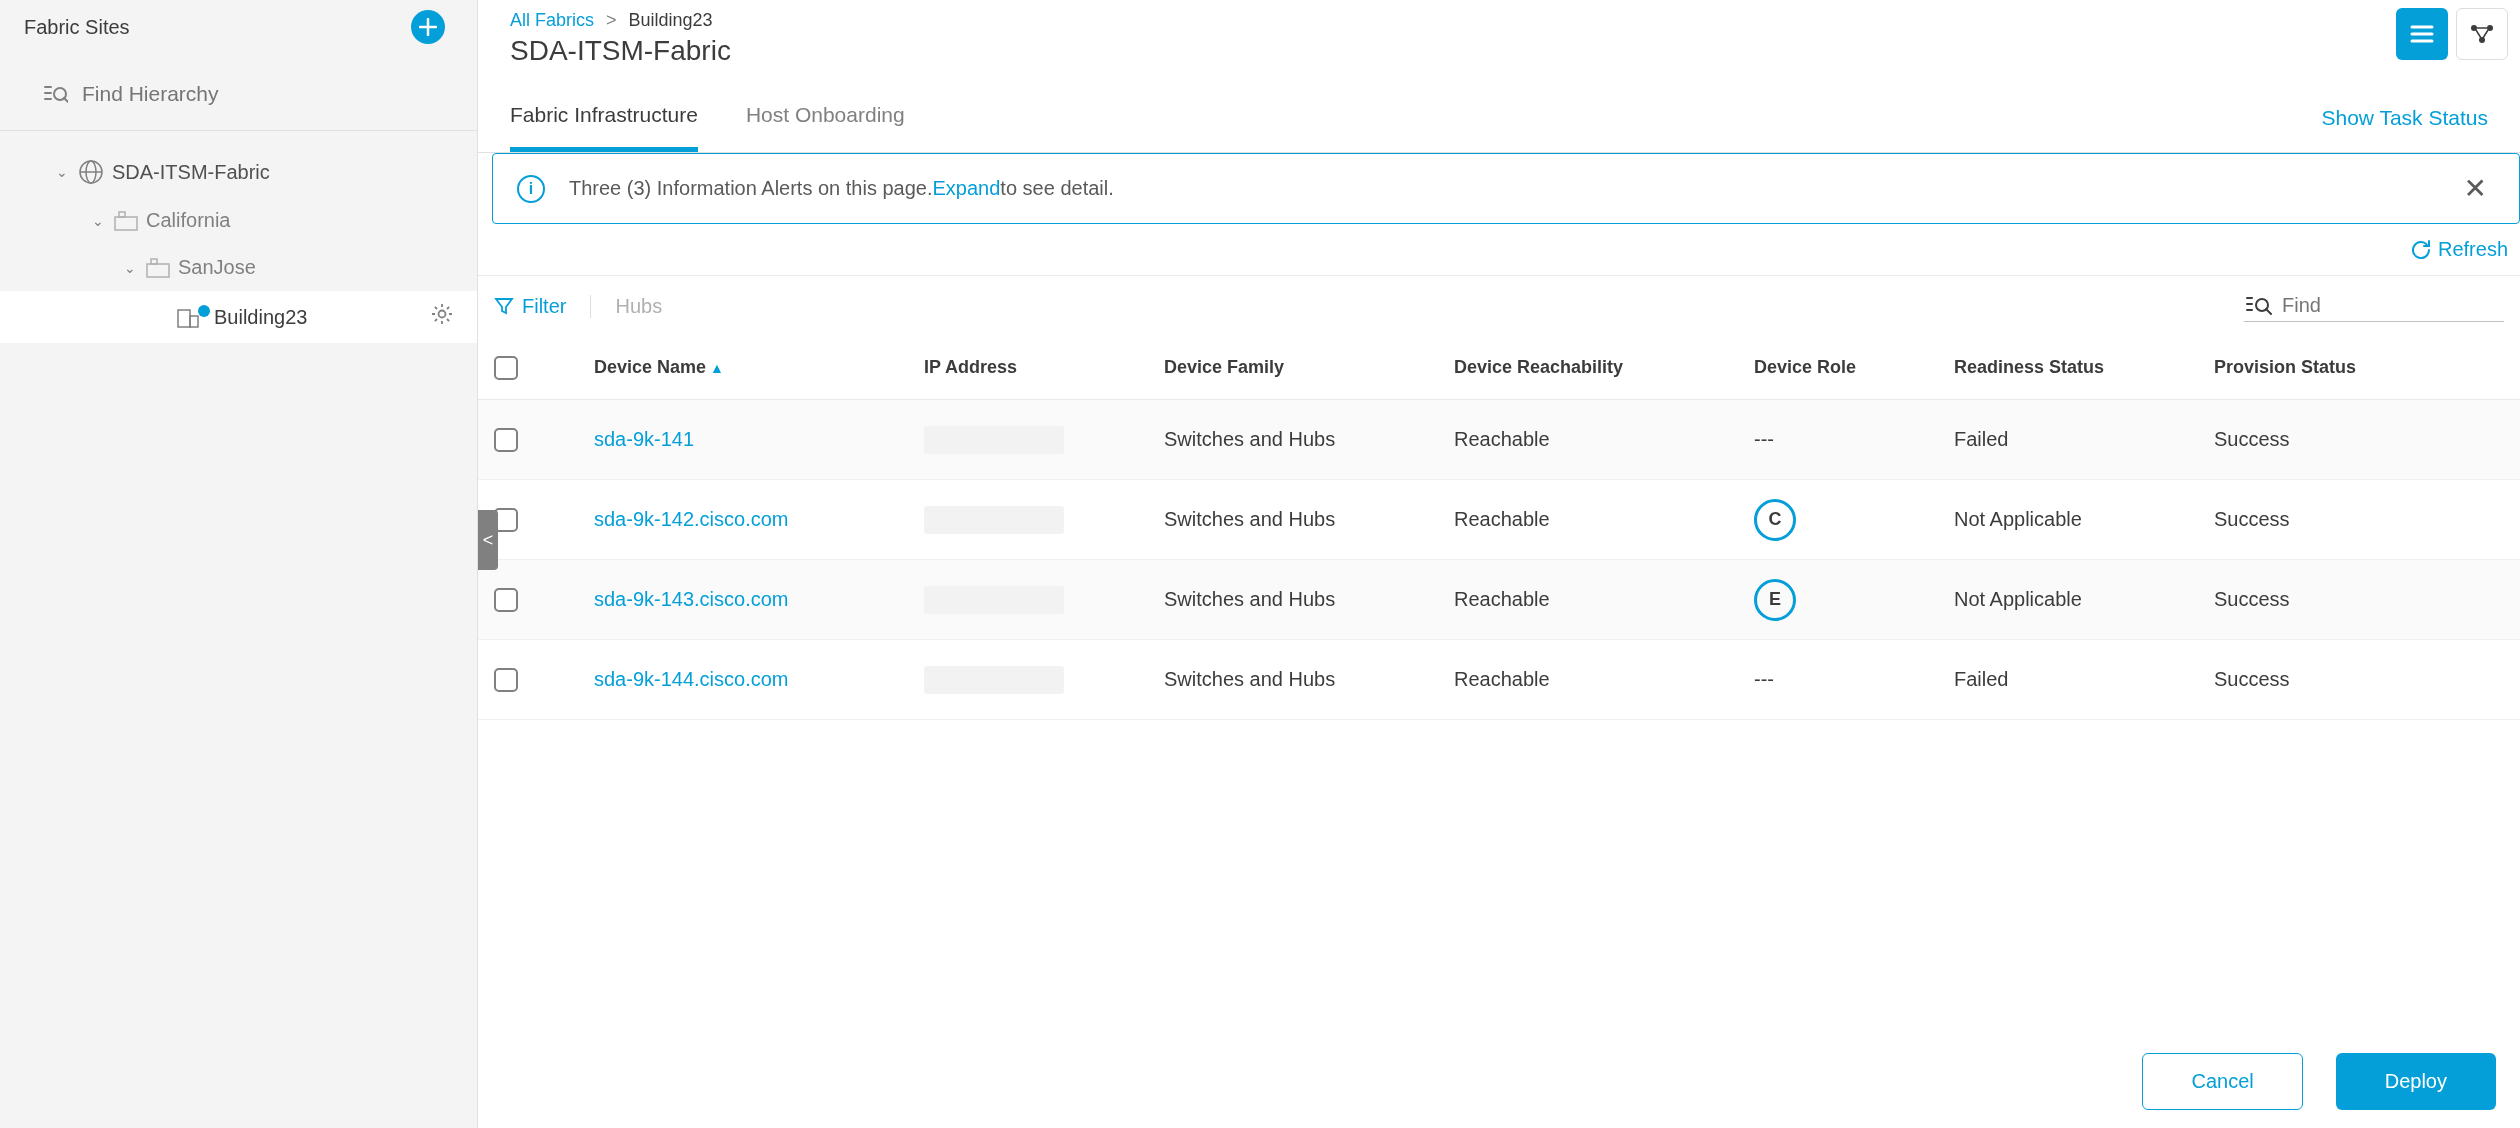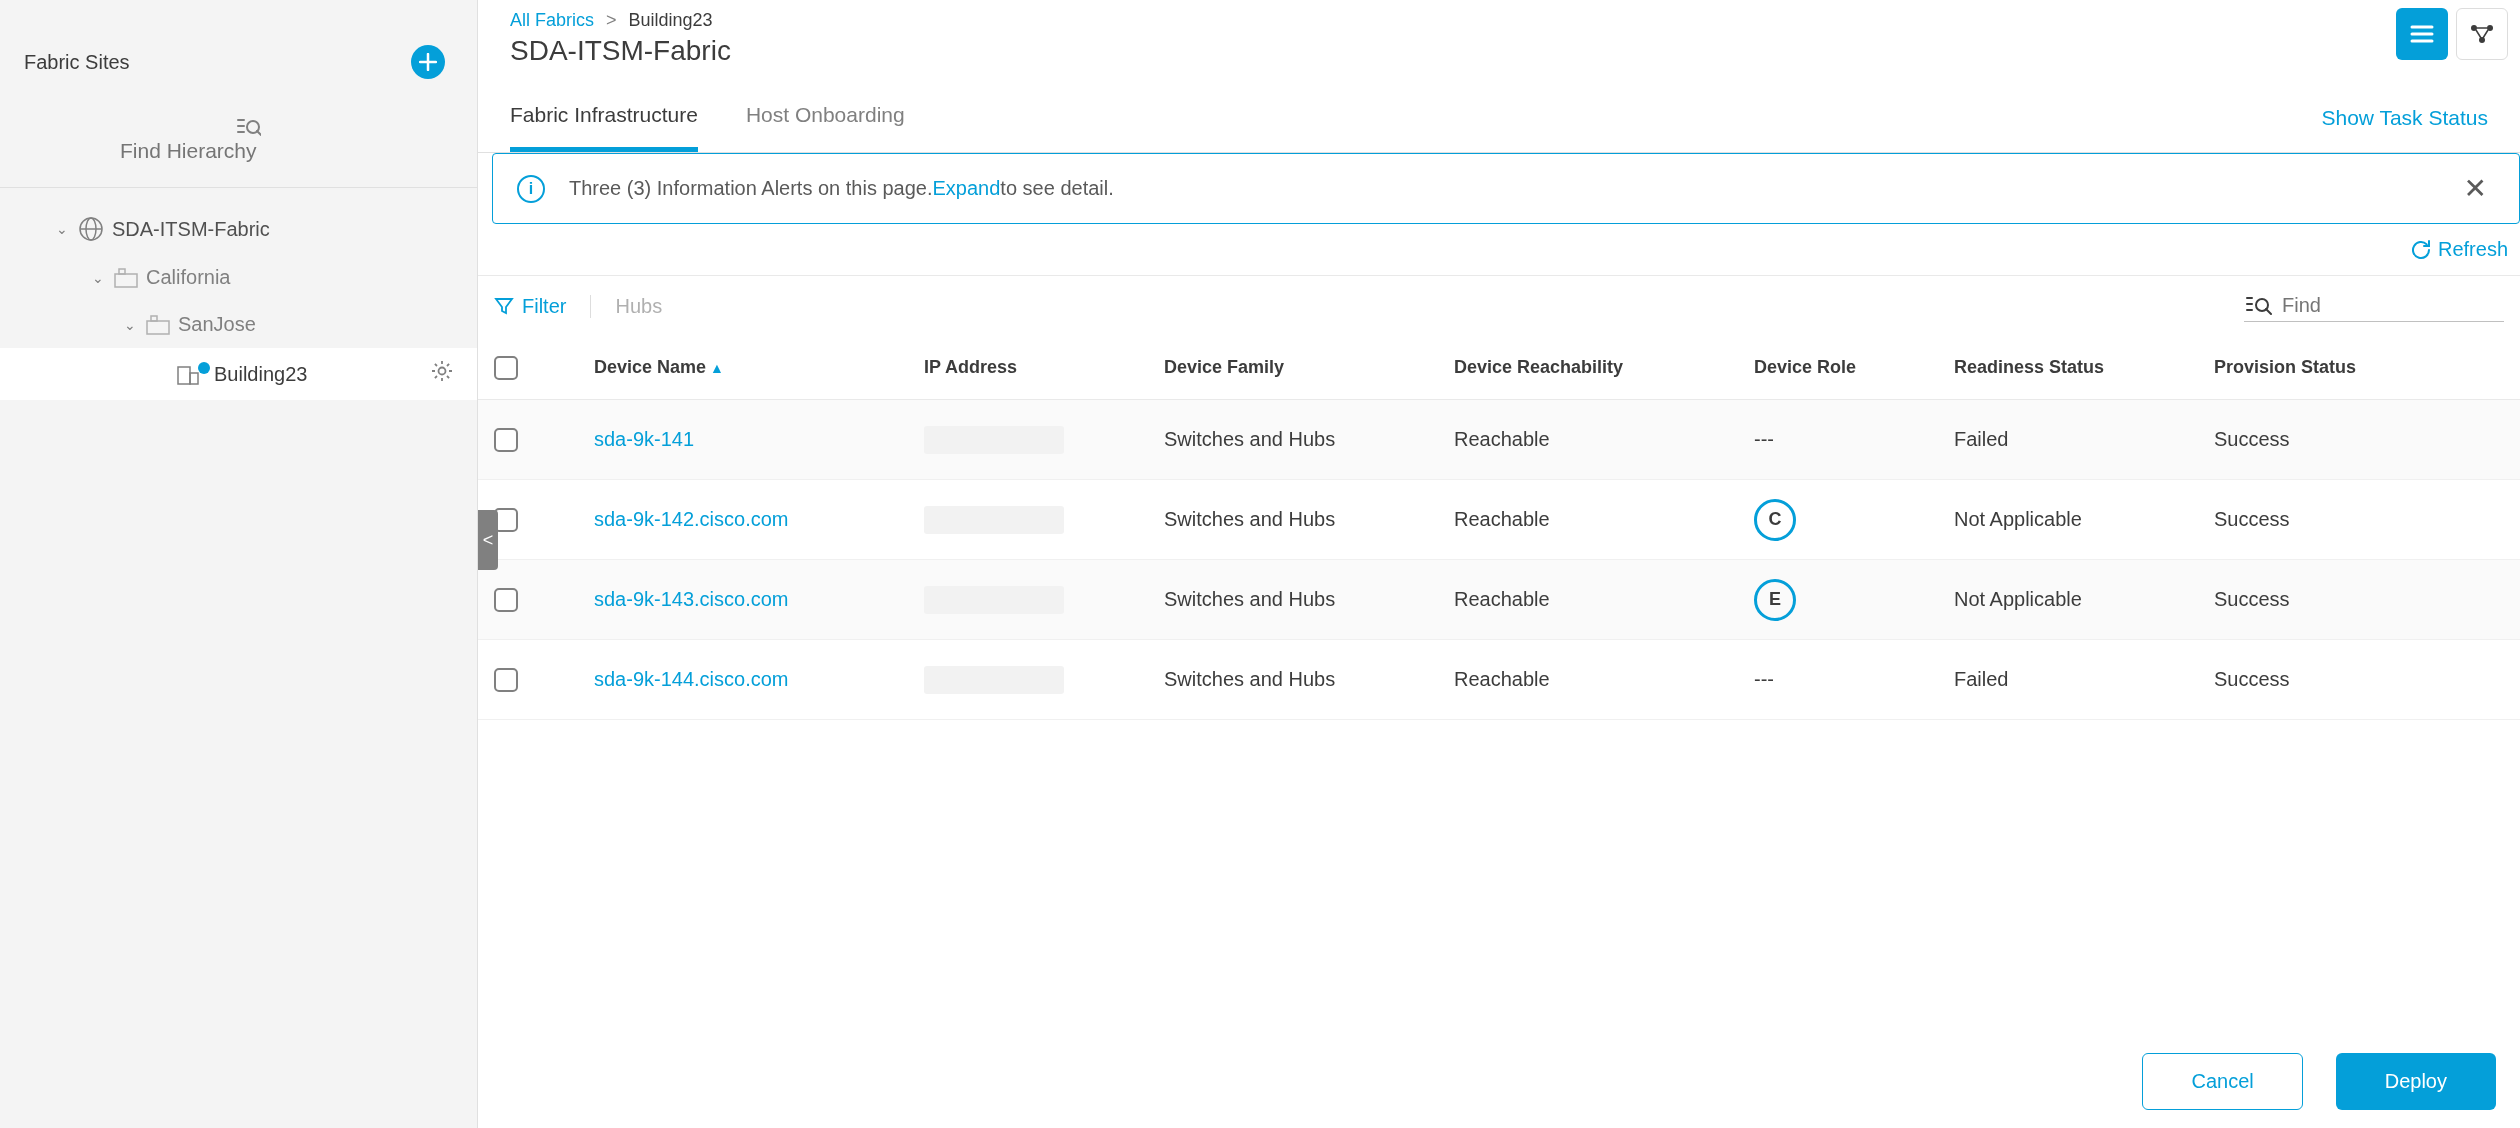--- a/index.html
+++ b/index.html
@@ -20,47 +20,45 @@
       background: #f4f4f4;
       border-right: 1px solid #e0e0e0;
       display: flex;
       flex-direction: column;
       flex-shrink: 0;
     }
     .sidebar-header {
       display: flex;
       align-items: center;
       justify-content: space-between;
-      padding: 20px 32px 14px 24px;
-      margin-top: 25px;
+      padding: 10px 32px 14px 24px;
     }
     .sidebar-title {
       font-size: 20px;
       font-weight: 500;
       color: #3c3c3c;
     }
     .add-btn {
       width: 34px;
       height: 34px;
       border-radius: 50%;
       background: #049fd9;
       display: flex;
       align-items: center;
       justify-content: center;
       color: #fff;
       font-size: 24px;
       cursor: pointer;
     }
     .sidebar-search {
       display: flex;
-      align-items: center;
+      align-items: flex-end;
       padding: 24px 24px 24px 44px;
       border-bottom: 1px solid #e0e0e0;
       color: #808080;
-      flex-direction: column;
     }
     .sidebar-search input {
       border: none;
       background: transparent;
       font-size: 21px;
       color: #808080;
       outline: none;
       margin-left: 14px;
       flex: 1;
     }

